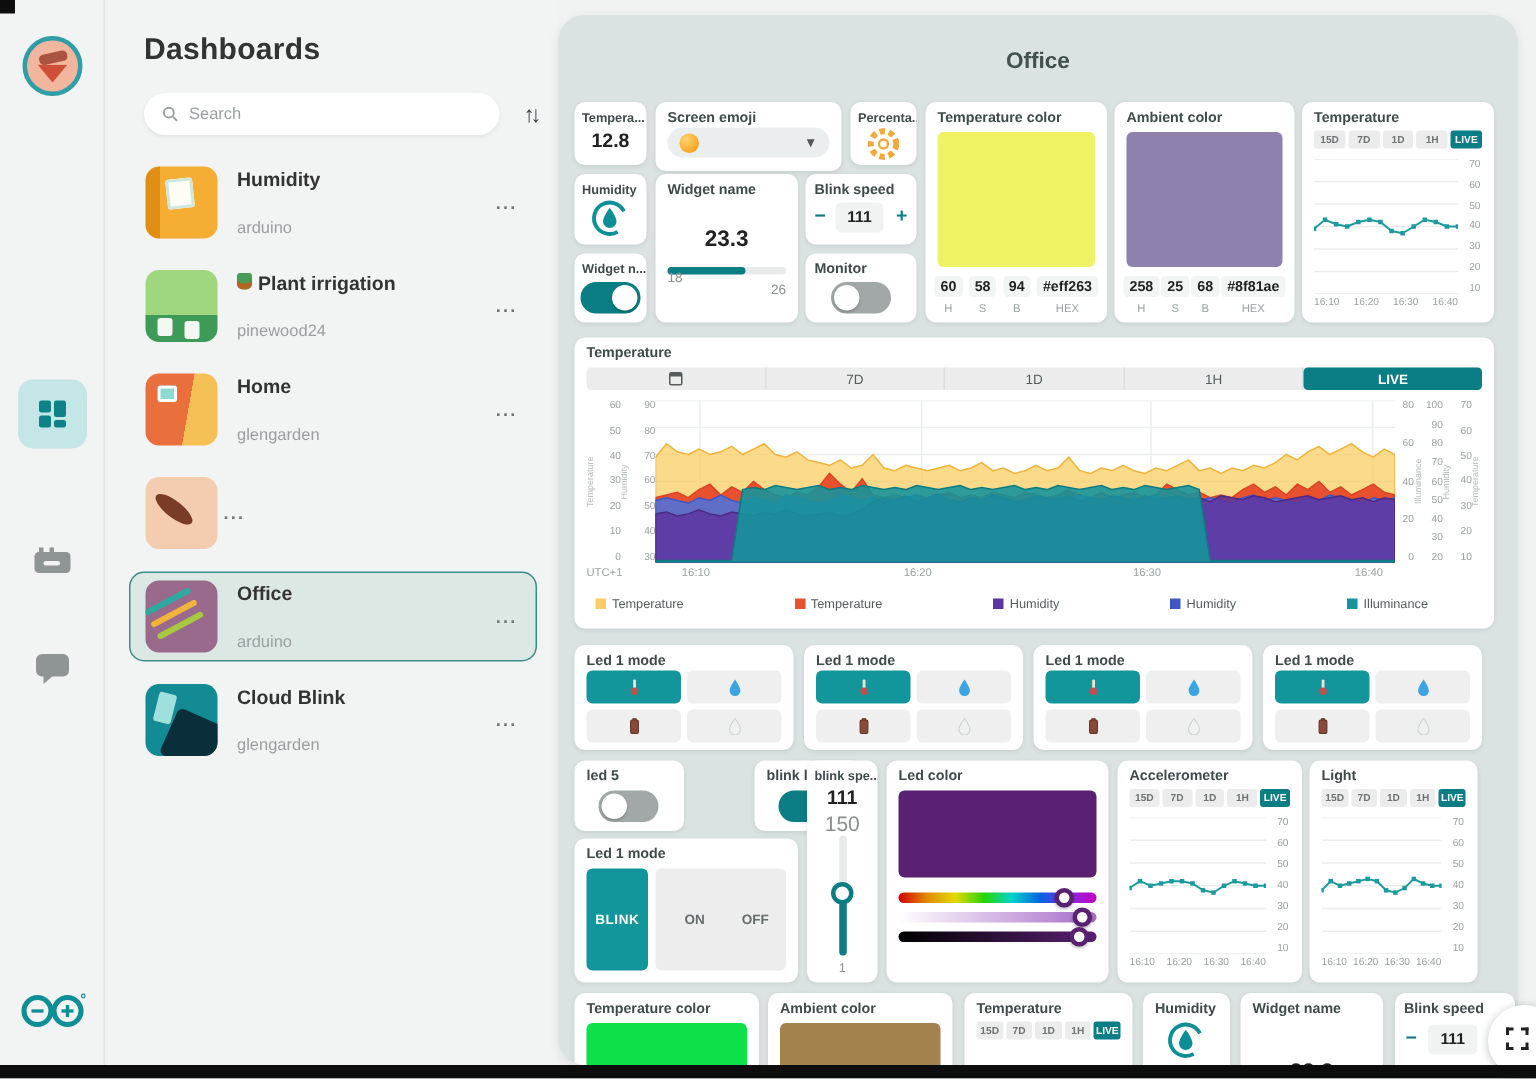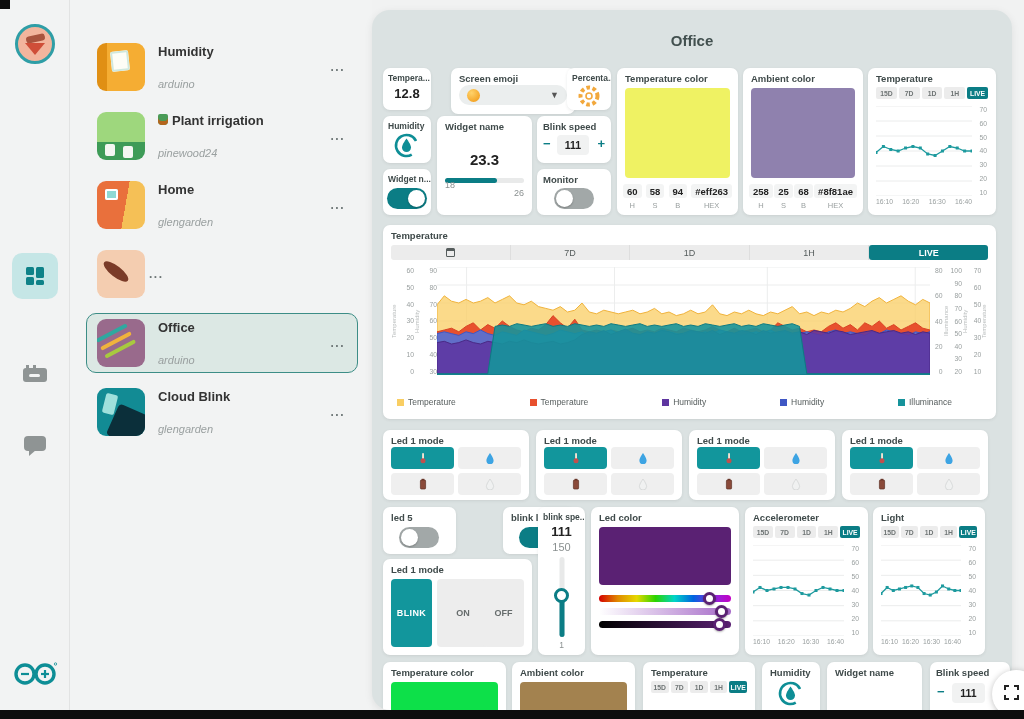--- a/index.html
+++ b/index.html
@@ -23,21 +23,21 @@
   .search-pill { flex:1; height:28px; background:#fff; border-radius:15px; box-shadow:0 1px 3px rgba(0,0,0,.08); display:flex; align-items:center; padding:0 12px; gap:7px; }
   .search-pill input { border:none; outline:none; font-size:11px; color:#444; width:100%; background:transparent; }
   .search-pill input::placeholder { color:#9aa0a0; }
   .sort-ic { font-size:15px; color:#3c4444; letter-spacing:-3px; cursor:pointer; font-weight:700; }
   #dash-list { margin-top:15px; }
   .dash-item { display:flex; align-items:center; height:60px; margin-bottom:9px; border:1.5px solid transparent; border-radius:10px; padding:0 8px 0 0; position:relative; }
   .dash-item.selected { background:#dce8e4; border-color:#3c8d86; padding-left:10px; margin-left:-10px; }
   .thumb { width:48px; height:48px; border-radius:9px; flex:0 0 48px; position:relative; overflow:hidden; }
   .d-texts { margin-left:13px; flex:1; min-width:0; }
   .d-name { font-size:13px; font-weight:700; color:#333; }
-  .d-owner { font-size:11px; color:#9aa0a0; margin-top:19px;font-style:italic; }
+  .d-owner { font-size:11px; color:#9aa0a0; margin-top:19px; }
   .dots { color:#6e7676; font-weight:700; letter-spacing:1.5px; font-size:12px; padding:0 4px; cursor:pointer; }
   .th-warehouse { background:linear-gradient(90deg,#e08f14 0 20%,#f5ad33 20%); }
   .th-warehouse::after { content:""; position:absolute; left:14px; top:8px; width:18px; height:20px; background:#fdfdf6; border-radius:2px; box-shadow:inset 0 0 0 2px #cfe8de; transform:rotate(-6deg); }
   .th-plant { background:linear-gradient(180deg,#9ed77d 0 62%,#3e9b57 62%); }
   .th-plant::after { content:""; position:absolute; left:8px; bottom:4px; width:10px; height:12px; background:#f4f6f2; border-radius:2px; box-shadow:18px 2px 0 #f4f6f2; }
   .th-home { background:linear-gradient(100deg,#e9703c 0 58%,#f5c056 58%); }
   .th-home::after { content:""; position:absolute; left:8px; top:8px; width:13px; height:11px; background:#8fd9d2; border-radius:2px; box-shadow:inset 0 0 0 2px #fff; }
   .th-ifttt { background:#f4cdb0; }
   .th-ifttt::after { content:""; position:absolute; left:4px; top:16px; width:30px; height:11px; background:#7a3b28; border-radius:50%; transform:rotate(38deg); }
   .th-office { background:#996a8c; }
@@ -159,20 +159,31 @@
         <circle cx="33" cy="14" r="9" fill="none" stroke="#0e8e96" stroke-width="3.4"></circle>
         <line x1="9" y1="14" x2="17" y2="14" stroke="#0e8e96" stroke-width="2.2"></line>
         <line x1="29" y1="14" x2="37" y2="14" stroke="#0e8e96" stroke-width="2.2"></line>
         <line x1="33" y1="10" x2="33" y2="18" stroke="#0e8e96" stroke-width="2.2"></line>
         <circle cx="43.5" cy="4" r="1.2" fill="none" stroke="#0e8e96" stroke-width="0.8"></circle>
       </svg>
     </div>
   </nav>
 
   <aside id="sidebar">
+    <h1>Dashboards</h1>
+    <div class="search-row">
+      <div class="search-pill">
+        <svg width="12" height="12" viewBox="0 0 12 12">
+          <circle cx="5" cy="5" r="3.6" fill="none" stroke="#9aa0a0" stroke-width="1.4"></circle>
+          <line x1="8" y1="8" x2="11" y2="11" stroke="#9aa0a0" stroke-width="1.4"></line>
+        </svg>
+        <input type="text" placeholder="Search" style="">
+      </div>
+      <span class="sort-ic">↑↓</span>
+    </div>
     <div id="dash-list">
         <div class="dash-item">
           <span class="thumb th-warehouse"></span>
           <span class="d-texts">
             <div class="d-name">Humidity</div>
             <div class="d-owner">arduino</div>
           </span>
           <span class="dots">...</span>
         </div>
         <div class="dash-item">
@@ -215,21 +226,21 @@
   </aside>
 
   <main id="main-panel">
     <div id="panel-title">Office</div>
 
     <div class="card" style="left:11px;top:58px;width:48px;height:42px;">
       <span class="wlabel sm">Tempera...</span>
       <div class="bigval" style="top:18px;font-size:13px;">12.8</div>
     </div>
 
-    <div class="card" style="left:79px;top:58px;width:124px;height:46px;">
+    <div class="card" style="left:65px;top:58px;width:124px;height:46px;">
       <span class="wlabel">Screen emoji</span>
       <div class="emoji-pill">
         <span class="emoji-dot"></span>
         <span class="caret">▼</span>
       </div>
     </div>
 
     <div class="card" style="left:195px;top:58px;width:44px;height:42px;">
       <span class="wlabel sm">Percenta...</span>
       <svg style="position:absolute;left:10px;top:16px;" width="24" height="24" viewBox="0 0 24 24">
@@ -453,20 +464,27 @@
               <span>60</span>
               <span>50</span>
               <span>40</span>
               <span>30</span>
               <span>20</span>
               <span>10</span>
             </div>
             <div class="axname">Temperature</div>
           </div>
         </div>
+        <div class="big-x">
+          <span style="position:absolute;left:8px;">UTC+1</span>
+          <span style="position:absolute;left:71.58px;">16:10</span>
+          <span style="position:absolute;left:219.48px;">16:20</span>
+          <span style="position:absolute;left:372.31px;">16:30</span>
+          <span style="position:absolute;left:520.21px;">16:40</span>
+        </div>
         <div class="big-legend">
           <span class="leg-item"><span class="leg-sq" style="background:#f9ce63"></span>Temperature</span>
           <span class="leg-item"><span class="leg-sq" style="background:#e8502e"></span>Temperature</span>
           <span class="leg-item"><span class="leg-sq" style="background:#5e35a0"></span>Humidity</span>
           <span class="leg-item"><span class="leg-sq" style="background:#3f57c4"></span>Humidity</span>
           <span class="leg-item"><span class="leg-sq" style="background:#16939b"></span>Illuminance</span>
         </div>
       </div>
 
     <div class="card" style="left:11px;top:497px;width:73px;height:47px;">
@@ -485,21 +503,21 @@
     <div class="card" style="left:11px;top:549px;width:149px;height:96px;">
       <span class="wlabel">Led 1 mode</span>
       <div class="seg-btn sel" style="left:8px;width:41px;">BLINK</div>
       <div class="seg-btn" style="left:54px;width:52px;">ON</div>
       <div class="seg-btn" style="left:100px;width:41px;">OFF</div>
     </div>
 
     <div class="card" style="left:166px;top:497px;width:47px;height:148px;">
       <span class="wlabel sm">blink spe...</span>
       <div class="bigval" style="top:17px;font-size:13px;">111</div>
-      <div class="bigval" style="top:34px;font-size:11px;color:#8a9090;font-weight:400;">150</div>
+      <div class="bigval" style="top:34px;font-size:14px;color:#8a9090;font-weight:400;">150</div>
       <div class="vtrack" style="top:50px;height:80px;">
         <div class="vfill" style="height:42px;"></div>
         <div class="vthumb" style="top:31px;"></div>
       </div>
       <div class="bigval" style="top:133px;font-size:8.5px;color:#8a9090;font-weight:400;">1</div>
     </div>
 
     <div class="card" style="left:219px;top:497px;width:148px;height:148px;">
       <span class="wlabel">Led color</span>
       <div class="swatch" style="left:8px;top:20px;width:132px;height:58px;background:#5a2173;"></div>

